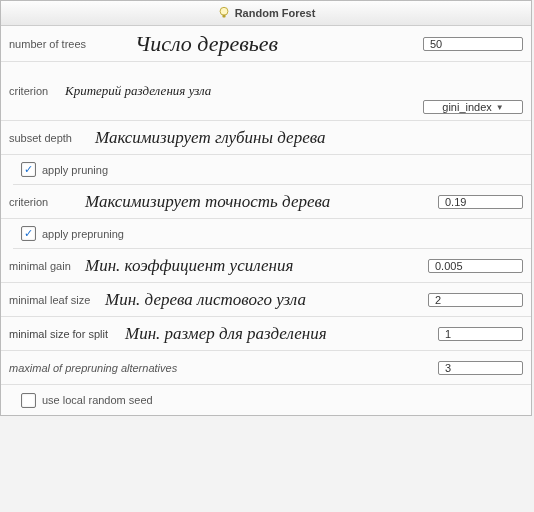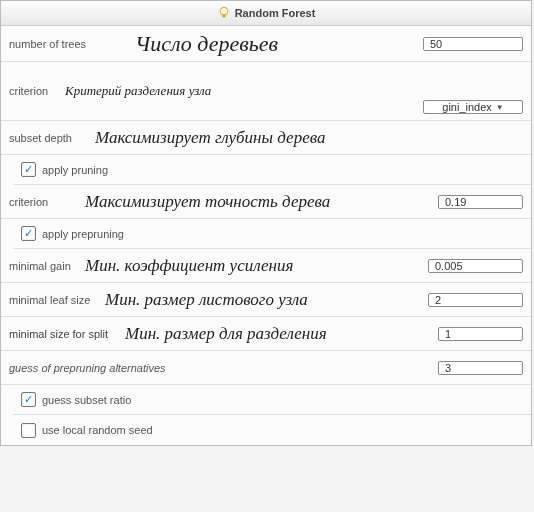--- a/index.html
+++ b/index.html
@@ -189,47 +189,41 @@
   <div class="row">
     <span class="lbl" style="flex:0 0 70px">minimal gain</span>
     <span class="anno">Мин. коэффициент усиления</span>
     <div class="field" style="flex:0 0 95px">
       <span>0.005</span>
     </div>
   </div>
 
   <div class="row">
     <span class="lbl" style="flex:0 0 90px">minimal leaf size</span>
-    <span class="anno">Мин. размер листового узла</span>
+    <span class="anno">Мин. дерева листового узла</span>
     <div class="field" style="flex:0 0 95px">
       <span>2</span>
     </div>
   </div>
 
   <div class="row">
     <span class="lbl lbl-italic" style="flex:0 0 110px">minimal size for split</span>
     <span class="anno">Мин. размер для разделения</span>
     <div class="field" style="flex:0 0 85px">
       <span>1</span>
     </div>
   </div>
 
   <div class="row">
-    <span class="lbl-wide">guess of prepruning alternatives</span>
+    <span class="lbl-wide">maximal of prepruning alternatives</span>
     <div class="field" style="flex:0 0 85px">
       <span>3</span>
     </div>
   </div>
 
-  <div class="row checkrow">
-    <div class="check">
-      <span class="checkbox checked"></span>
-      <span class="chklabel">guess subset ratio</span>
-    </div>
-  </div>
 
   <div class="row checkrow" style="border-bottom:none">
     <div class="check">
       <span class="checkbox"></span>
       <span class="chklabel">use local random seed</span>
     </div>
   </div>
 
 </div>
 

